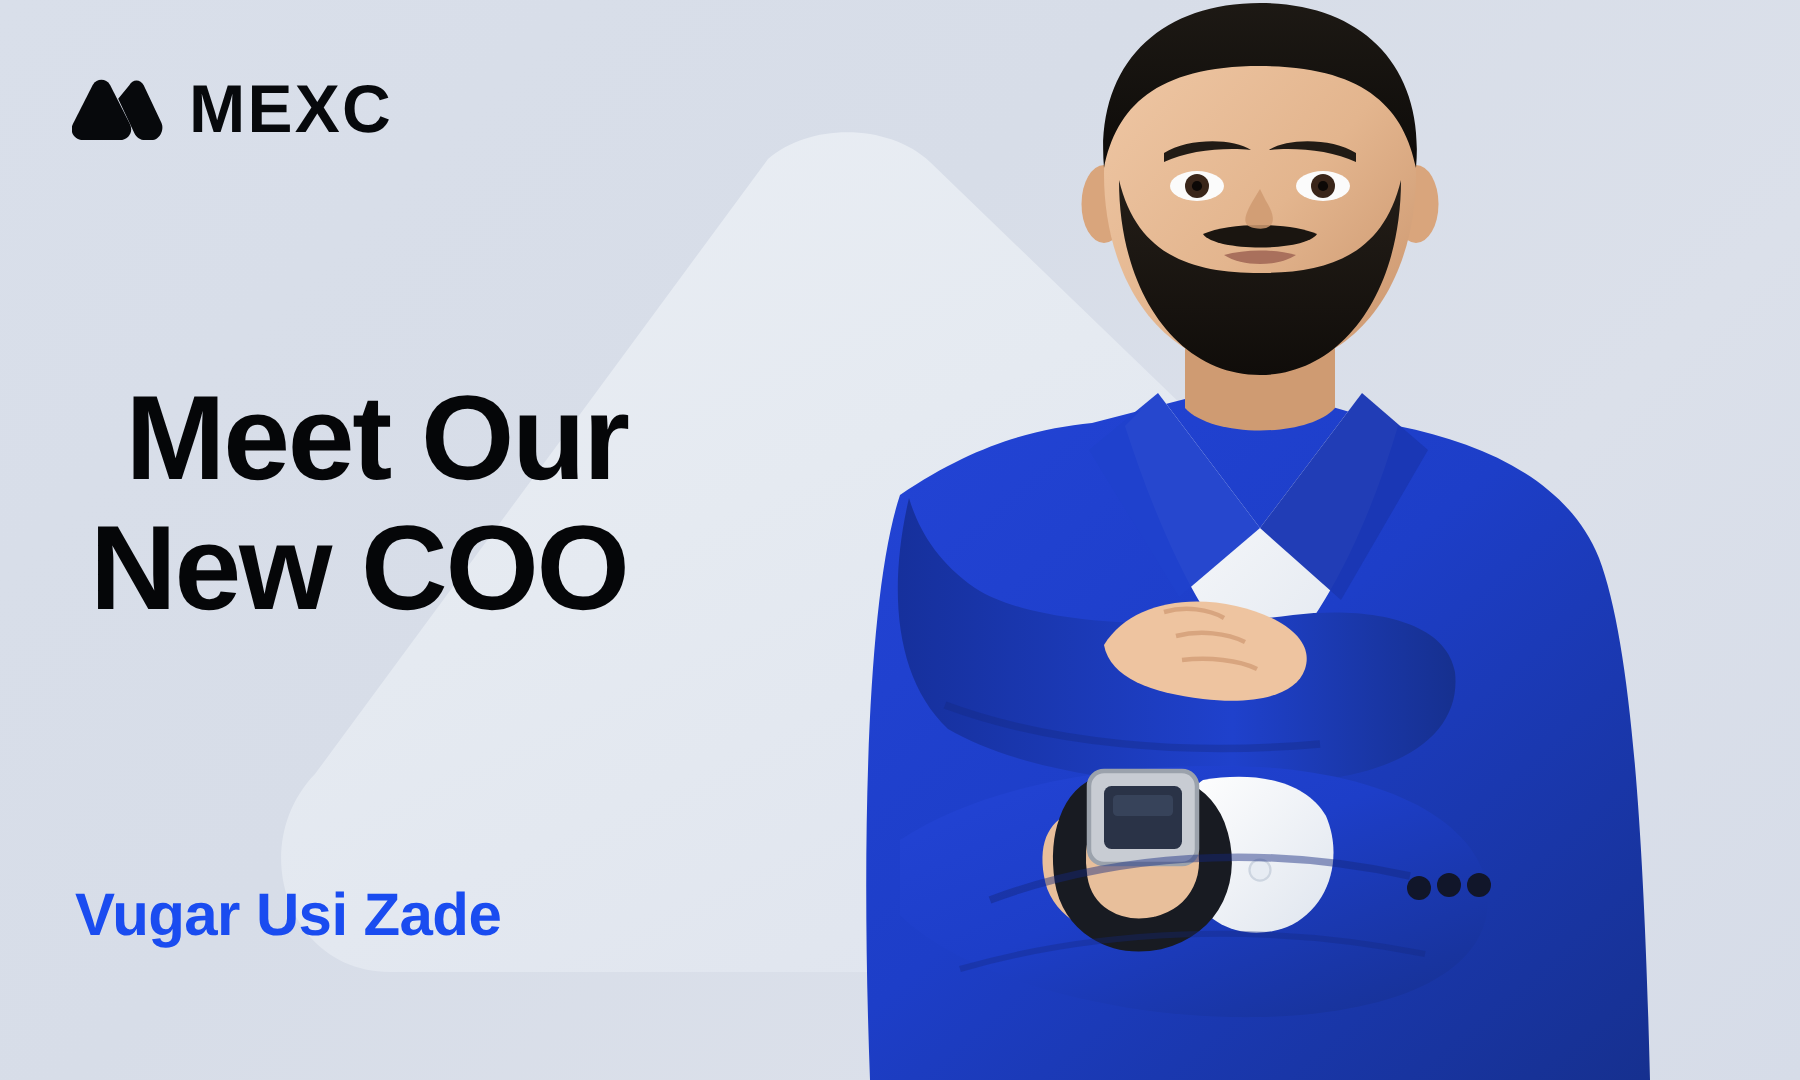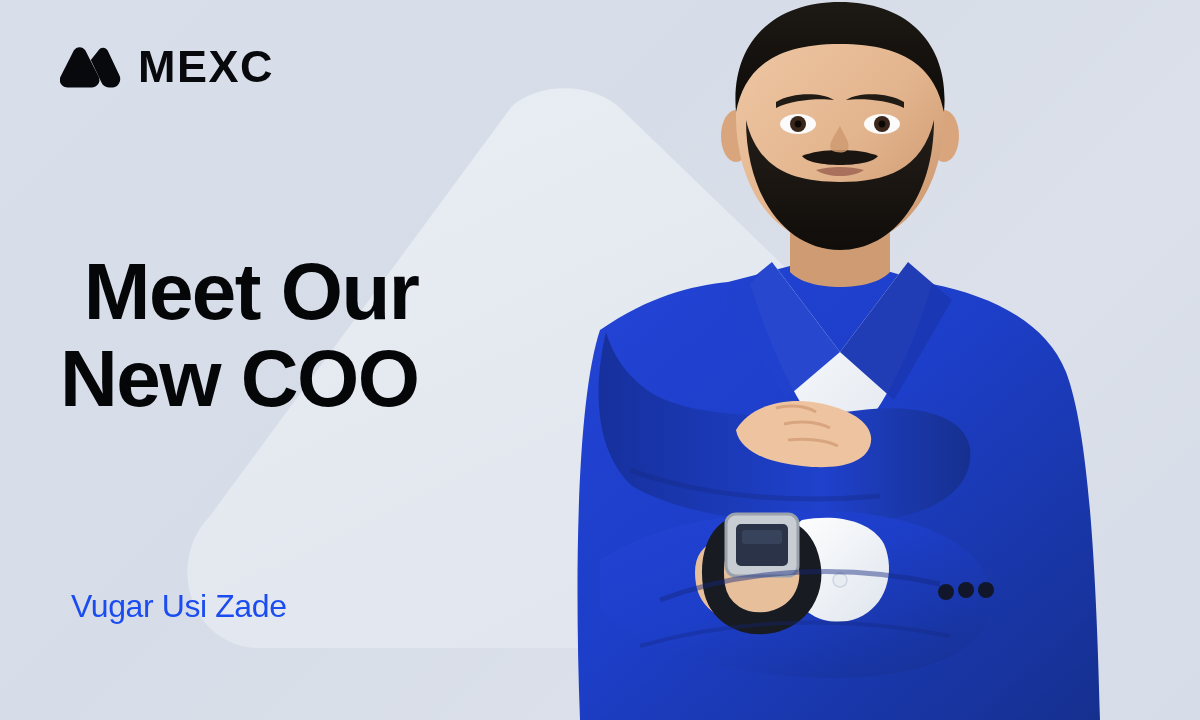--- a/index.html
+++ b/index.html
@@ -23,22 +23,22 @@
     position:absolute;
     left:140px; top:88px;
     width:950px; height:640px;
     pointer-events:none;
   }
   .watermark svg { display:block; width:100%; height:100%; }
 
   
   .logo {
     position:absolute;
-    left:60px; top:44px;
-    display:flex; align-items:flex-start; gap:16px;
+    left:48px; top:44px;
+    display:flex; align-items:flex-end; gap:16px;
     height:52px;
   }
   .logo-mark { width:62px; height:46px; display:block; }
   .logo-word {
     font-size:45px;
     font-weight:bold;
     letter-spacing:1.5px;
     color:#07090c;
     line-height:46px;
     white-space:nowrap;
@@ -53,23 +53,23 @@
     line-height:87px;
     letter-spacing:-1.5px;
     color:#050608;
     white-space:pre-line;
     text-align:right;
   }
 
   
   .person-name {
     position:absolute;
-    left:71px; top:588px;
-    font-size:32px;
-    font-weight:normal;
+    left:50px; top:588px;
+    font-size:40px;
+    font-weight:bold;
     letter-spacing:-0.4px;
     color:#1a4cf0;
     white-space:nowrap;
   }
 
   
   .portrait {
     position:absolute;
     left:540px; top:0;
     width:600px; height:720px;

